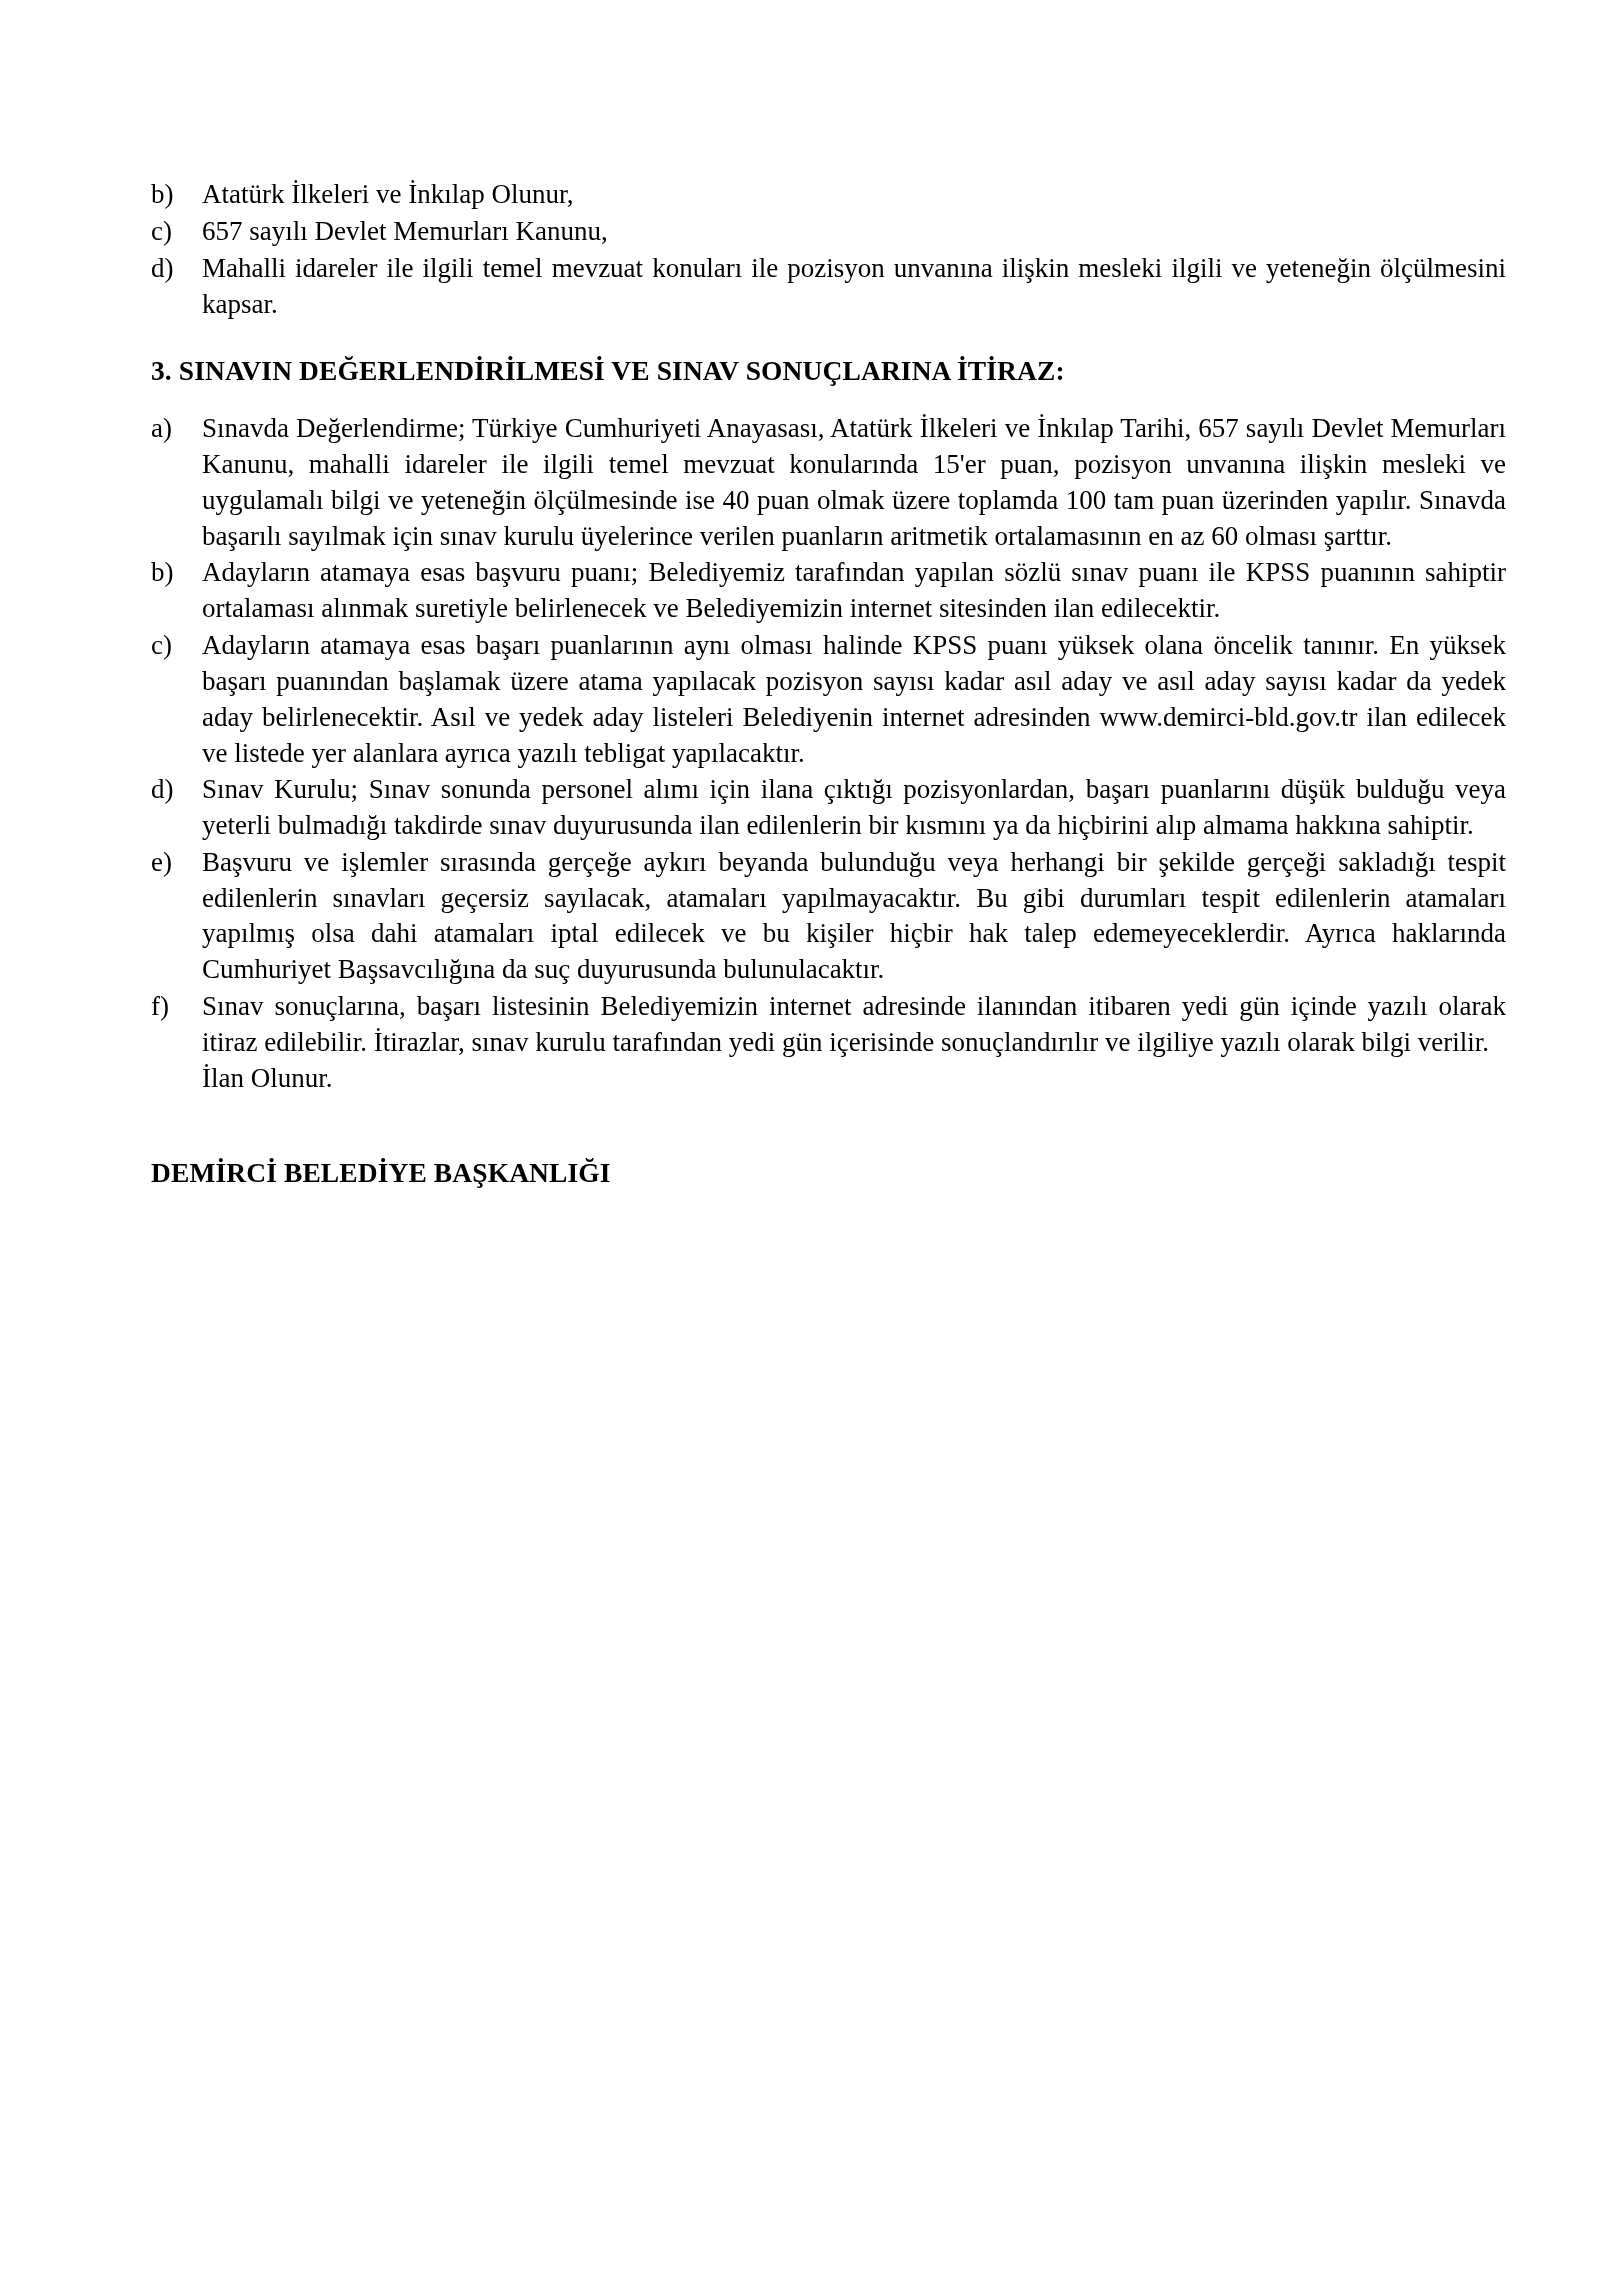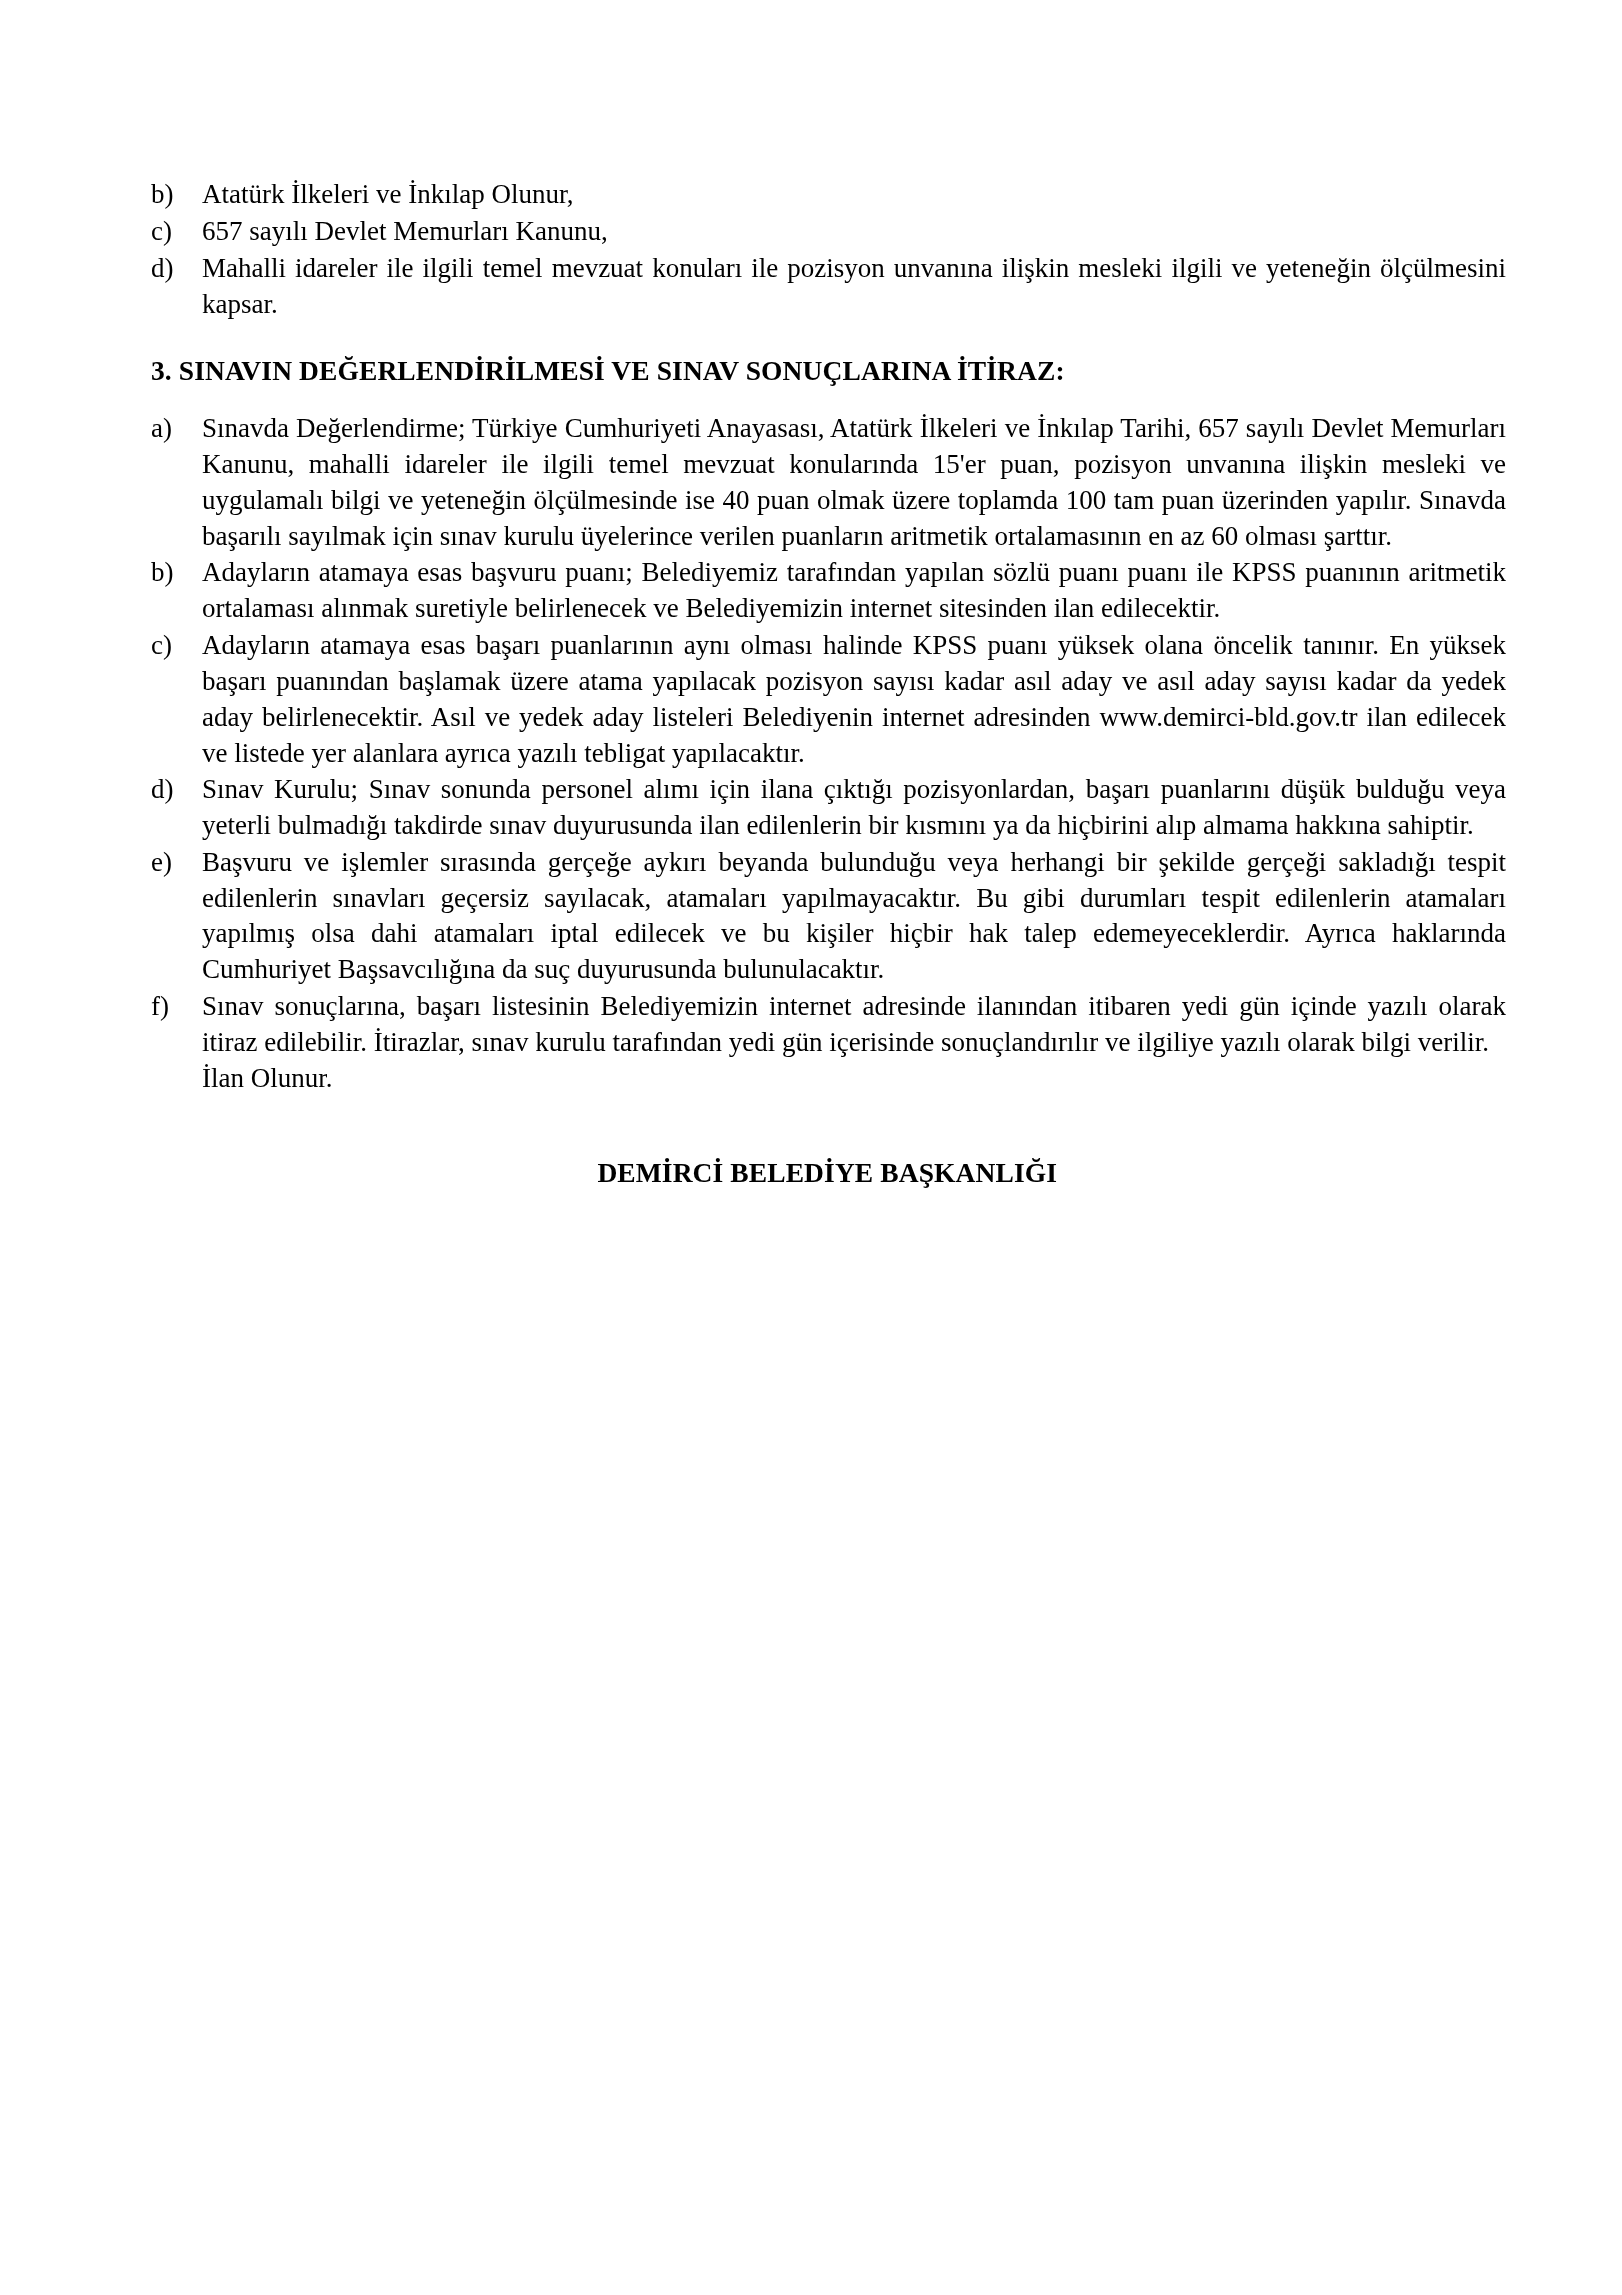--- a/index.html
+++ b/index.html
@@ -70,21 +70,21 @@
   }
 
   .closing-line {
     font-size: 27px;
     line-height: 1.33;
     margin: 0 0 16px 51px;
   }
 
   .signature {
     margin-top: 60px;
-    text-align: center;
+    text-align: left;
     font-size: 27.5px;
     font-weight: bold;
     letter-spacing: 0.1px;
     padding-right: 2.6px;
   }
 </style>
 </head>
 <body>
 
 <div class="page">
@@ -113,21 +113,21 @@
 
     <div class="main-list">
 
       <div class="item">
         <span class="marker">a)</span>
         <span class="body">Sınavda Değerlendirme; Türkiye Cumhuriyeti Anayasası, Atatürk İlkeleri ve İnkılap Tarihi, 657 sayılı Devlet Memurları Kanunu, mahalli idareler ile ilgili temel mevzuat konularında 15'er puan, pozisyon unvanına ilişkin mesleki ve uygulamalı bilgi ve yeteneğin ölçülmesinde ise 40 puan olmak üzere toplamda 100 tam puan üzerinden yapılır. Sınavda başarılı sayılmak için sınav kurulu üyelerince verilen puanların aritmetik ortalamasının en az 60 olması şarttır.</span>
       </div>
 
       <div class="item">
         <span class="marker">b)</span>
-        <span class="body">Adayların atamaya esas başvuru puanı; Belediyemiz tarafından yapılan sözlü puanı puanı ile KPSS puanının aritmetik ortalaması alınmak suretiyle belirlenecek ve Belediyemizin internet sitesinden ilan edilecektir.</span>
+        <span class="body">Adayların atamaya esas başvuru puanı; Belediyemiz tarafından yapılan sözlü sınav puanı ile KPSS puanının sahiptir ortalaması alınmak suretiyle belirlenecek ve Belediyemizin internet sitesinden ilan edilecektir.</span>
       </div>
 
       <div class="item">
         <span class="marker">c)</span>
         <span class="body">Adayların atamaya esas başarı puanlarının aynı olması halinde KPSS puanı yüksek olana öncelik tanınır. En yüksek başarı puanından başlamak üzere atama yapılacak pozisyon sayısı kadar asıl aday ve asıl aday sayısı kadar da yedek aday belirlenecektir. Asıl ve yedek aday listeleri Belediyenin internet adresinden www.demirci-bld.gov.tr ilan edilecek ve listede yer alanlara ayrıca yazılı tebligat yapılacaktır.</span>
       </div>
 
       <div class="item">
         <span class="marker">d)</span>
         <span class="body">Sınav Kurulu; Sınav sonunda personel alımı için ilana çıktığı pozisyonlardan, başarı puanlarını düşük bulduğu veya yeterli bulmadığı takdirde sınav duyurusunda ilan edilenlerin bir kısmını ya da hiçbirini alıp almama hakkına sahiptir.</span>

